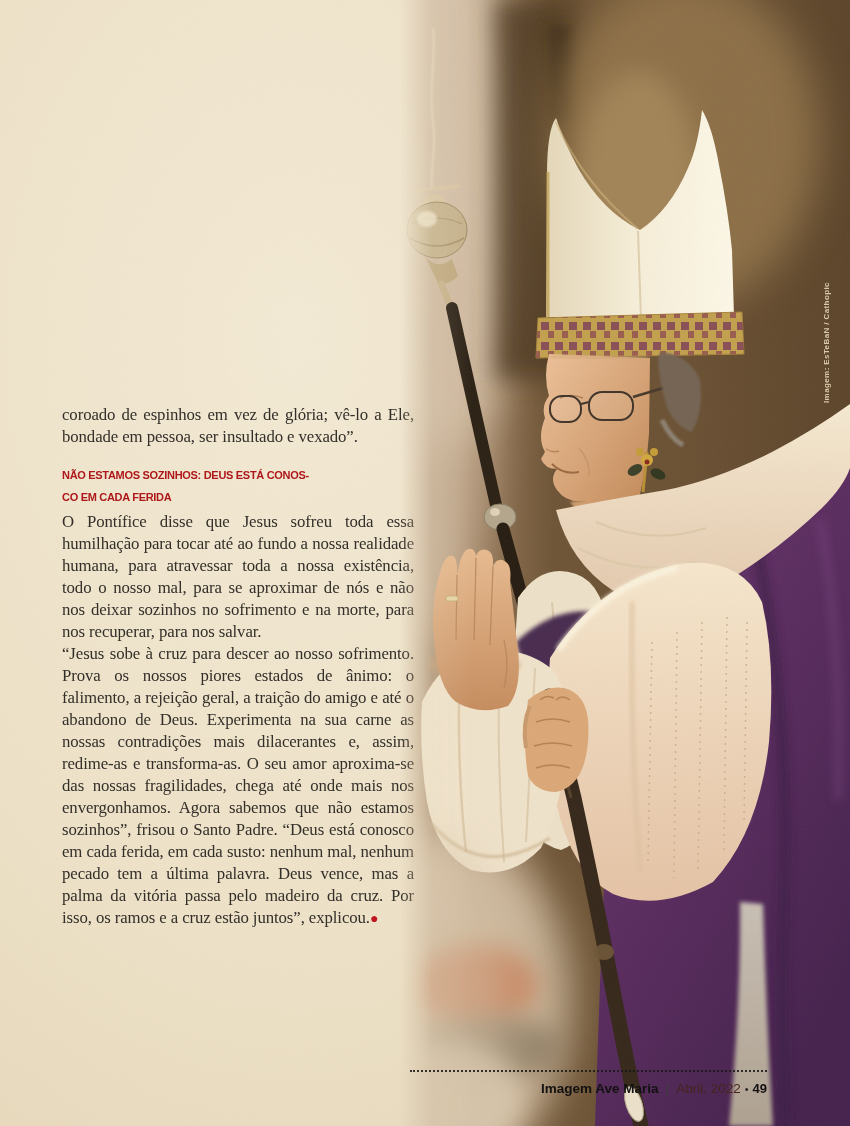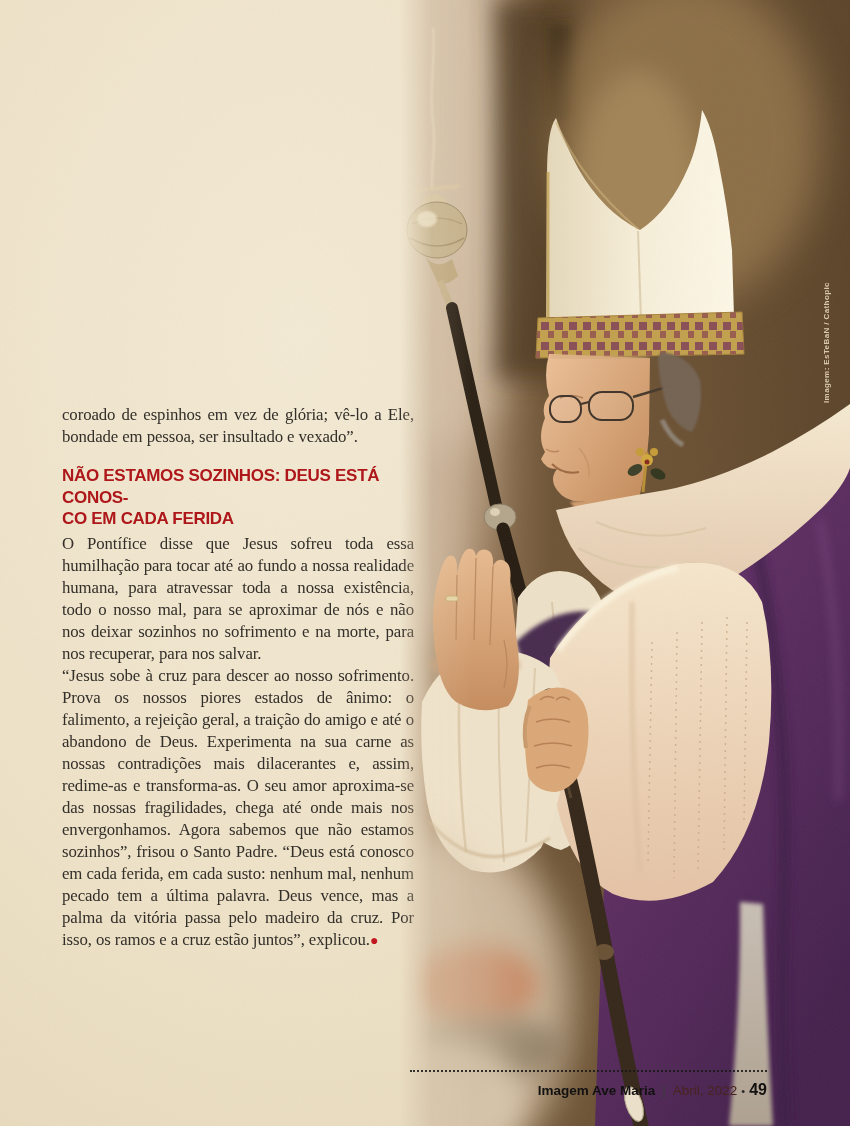--- a/index.html
+++ b/index.html
@@ -11,21 +11,21 @@
   
   .article{
     position:absolute;left:62px;top:404px;width:352px;
     color:#2f2b26;font-size:16.8px;line-height:22px;letter-spacing:-0.1px;
     text-align:justify;
   }
   .article p{margin:0;}
   .article .intro{margin-bottom:17px;}
   .heading{
     font-family:"Liberation Sans", sans-serif;font-weight:bold;
-    font-size:17px;line-height:21.5px;letter-spacing:-0.3px;
+    font-size:11px;line-height:21.5px;letter-spacing:-0.3px;
     color:#ae1317;margin:4px 0 3px 0;text-align:left;
   }
   .endmark{color:#c0131c;font-size:14px;letter-spacing:0;}
   
   .photo{
     position:absolute;left:400px;top:0;width:450px;height:1126px;
     -webkit-mask-image:linear-gradient(to right, rgba(0,0,0,0) 0px, rgba(0,0,0,.85) 32px, #000 72px);
     mask-image:linear-gradient(to right, rgba(0,0,0,0) 0px, rgba(0,0,0,.85) 32px, #000 72px);
   }
   .photo svg{display:block;}
@@ -40,21 +40,21 @@
   .footer{
     position:absolute;left:410px;top:1070px;width:357px;z-index:6;
     border-top:2px dotted rgba(22,22,22,.88);
     padding-top:9px;text-align:right;
     font-family:"Liberation Sans", sans-serif;font-size:13.5px;color:#111;
   }
   .footer .mag{font-weight:bold;color:#0d0d0d;}
   .footer .sep{color:#3a3a3a;margin:0 7px;font-weight:normal;}
   .footer .date{font-family:Liberation Sans, sans-serif;color:#45201a;}
   .footer .dot{color:#222;margin:0 4px;font-size:11px;}
-  .footer .pnum{font-weight:bold;color:#0d0d0d;font-size:16px;}
+  .footer .pnum{font-weight:bold;color:#0d0d0d;font-size:13px;}
   
   .grain{position:absolute;left:0;top:0;z-index:9;pointer-events:none;opacity:.10;}
 </style>
 </head>
 <body>
 
 <div class="page">
 
   <div class="article">
     <p class="intro">coroado de espinhos em vez de glória; vê-lo a Ele, bondade em pessoa, ser insultado e vexado”.</p>

